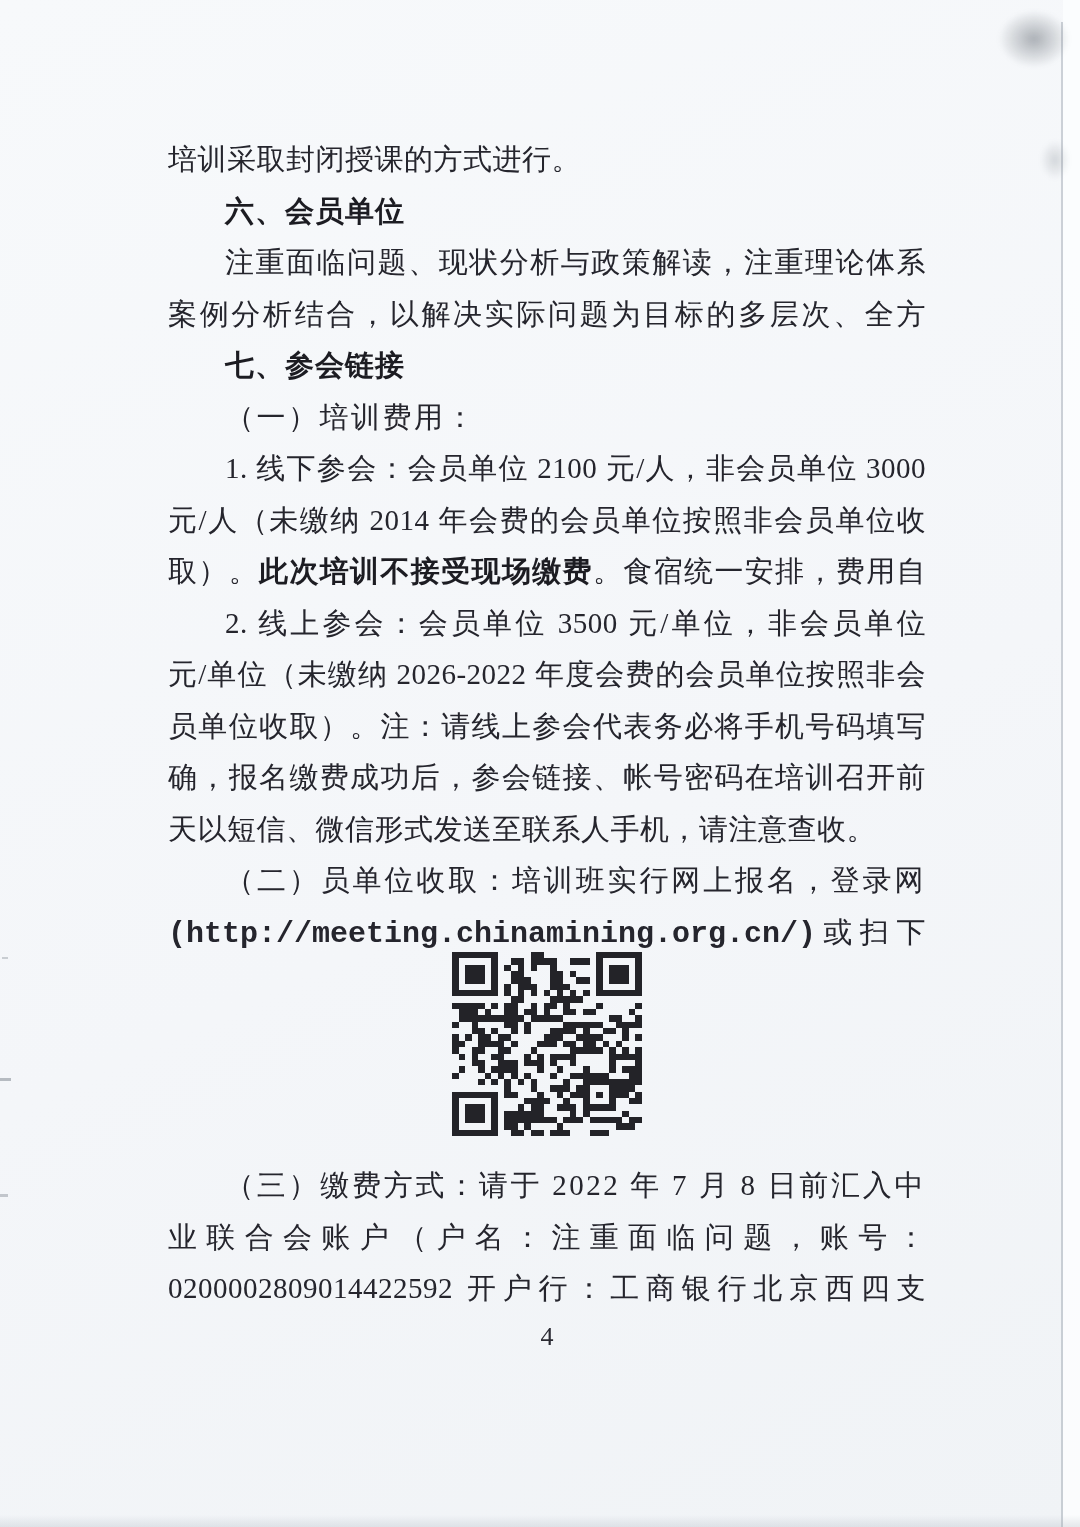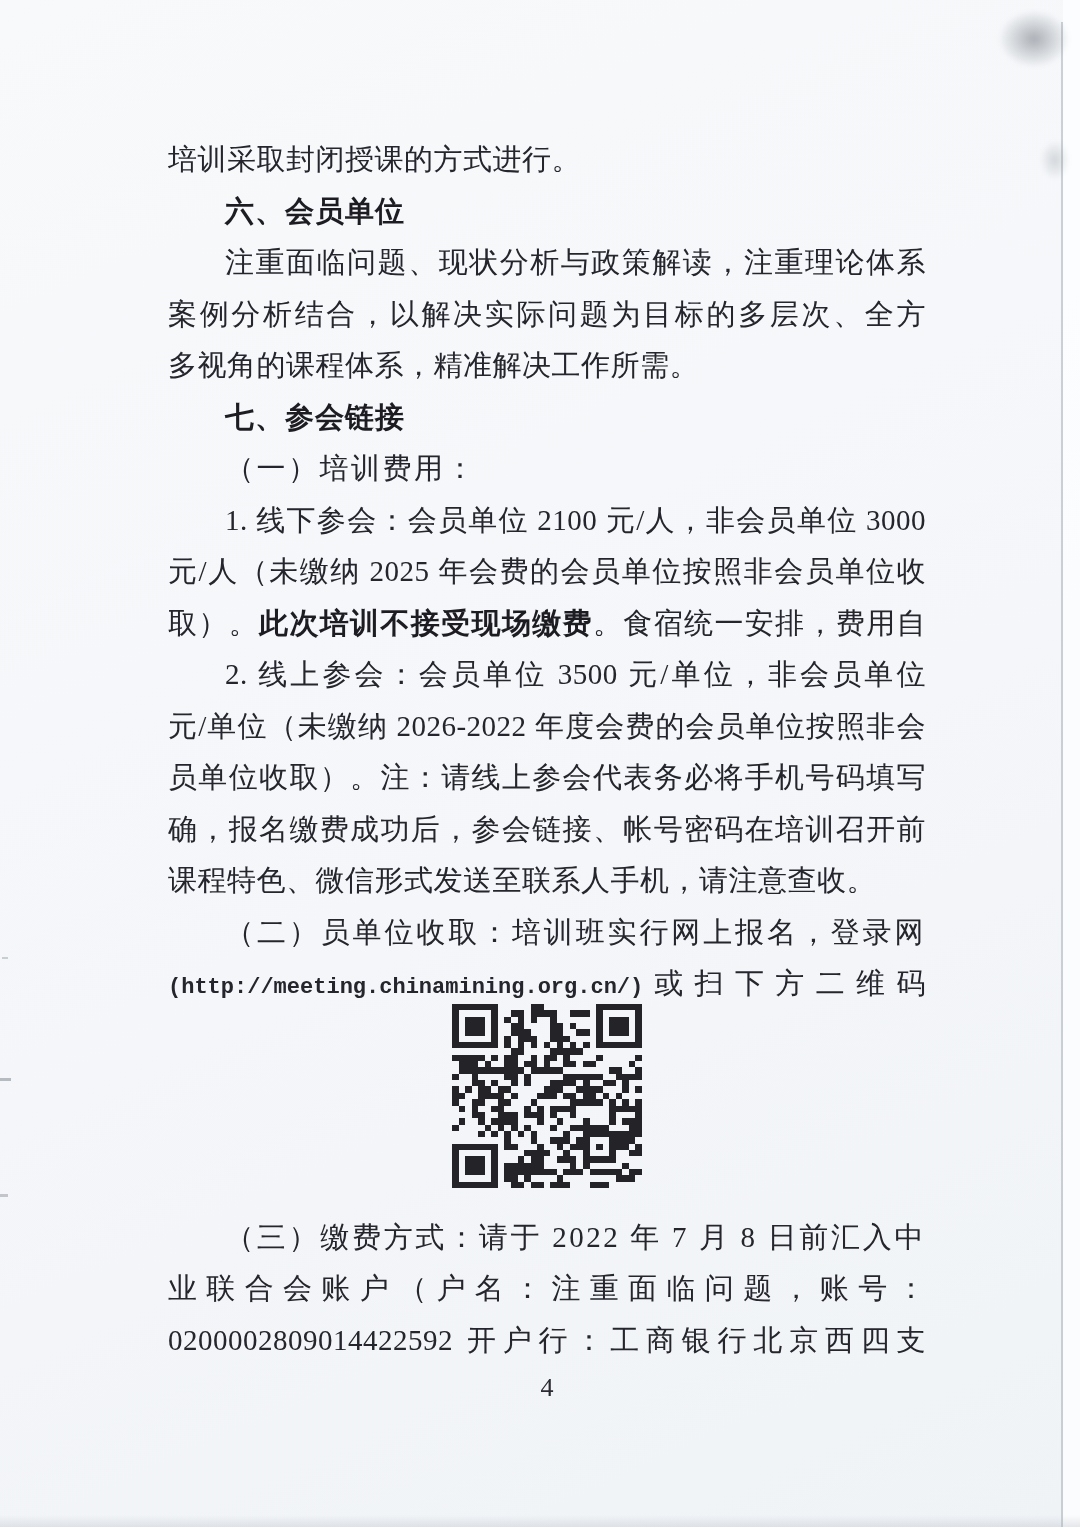--- a/index.html
+++ b/index.html
@@ -40,21 +40,21 @@
     letter-spacing:1px;
   }
   .kaiti { letter-spacing:2.5px; }
   b.hei {
     font-family:"Liberation Sans","DejaVu Sans",sans-serif;
     font-weight:700;
     color:#1c1c22;
   }
   .url {
     font-family:"Liberation Mono","DejaVu Sans Mono",monospace;
-    font-size:22px;
+    font-size:30px;
     font-weight:700;
     letter-spacing:0;
   }
   .qr-block {
     margin-top:-6px;
     height:208px;
     display:flex;
     justify-content:center;
     align-items:flex-start;
   }
@@ -100,35 +100,34 @@
 <div class="page">
 
   <div class="content">
 
     <p class="ln">培训采取封闭授课的方式进行。</p>
 
     <h2 class="ln heading ind">六、会员单位</h2>
 
     <p class="ln ind j">注重面临问题、现状分析与政策解读，注重理论体系与</p>
     <p class="ln j">案例分析结合，以解决实际问题为目标的多层次、全方位、</p>
-    <p class="ln">多视角的课程体系，精准解决工作所需。</p>
 
     <h2 class="ln heading ind">七、参会链接</h2>
 
     <p class="ln ind kaiti">（一）培训费用：</p>
 
     <p class="ln ind j">1. 线下参会：会员单位 2100 元/人，非会员单位 3000</p>
-    <p class="ln j">元/人（未缴纳 2025 年会费的会员单位按照非会员单位收</p>
+    <p class="ln j">元/人（未缴纳 2014 年会费的会员单位按照非会员单位收</p>
     <p class="ln j"><span>取）。</span><b class="hei">此次培训不接受现场缴费</b><span>。食宿统一安排，费用自理。</span></p>
 
     <p class="ln ind j">2. 线上参会：会员单位 3500 元/单位，非会员单位 5000</p>
     <p class="ln j">元/单位（未缴纳 2026-2022 年度会费的会员单位按照非会</p>
     <p class="ln j">员单位收取）。注：请线上参会代表务必将手机号码填写正</p>
     <p class="ln j">确，报名缴费成功后，参会链接、帐号密码在培训召开前一</p>
-    <p class="ln">课程特色、微信形式发送至联系人手机，请注意查收。</p>
+    <p class="ln">天以短信、微信形式发送至联系人手机，请注意查收。</p>
 
     <p class="ln ind kaiti j">（二）员单位收取：培训班实行网上报名，登录网址</p>
     <p class="ln j"><span class="url">(http://meeting.chinamining.org.cn/)</span><span>或扫下方二维码</span></p>
 
     <div class="qr-block">
       <svg id="qr-svg" width="190" height="184" viewBox="0 0 29 29" preserveAspectRatio="none" shape-rendering="crispEdges" fill="#232328">
           <rect x="0" y="0" width="1" height="1"></rect>
           <rect x="1" y="0" width="1" height="1"></rect>
           <rect x="2" y="0" width="1" height="1"></rect>
           <rect x="3" y="0" width="1" height="1"></rect>

